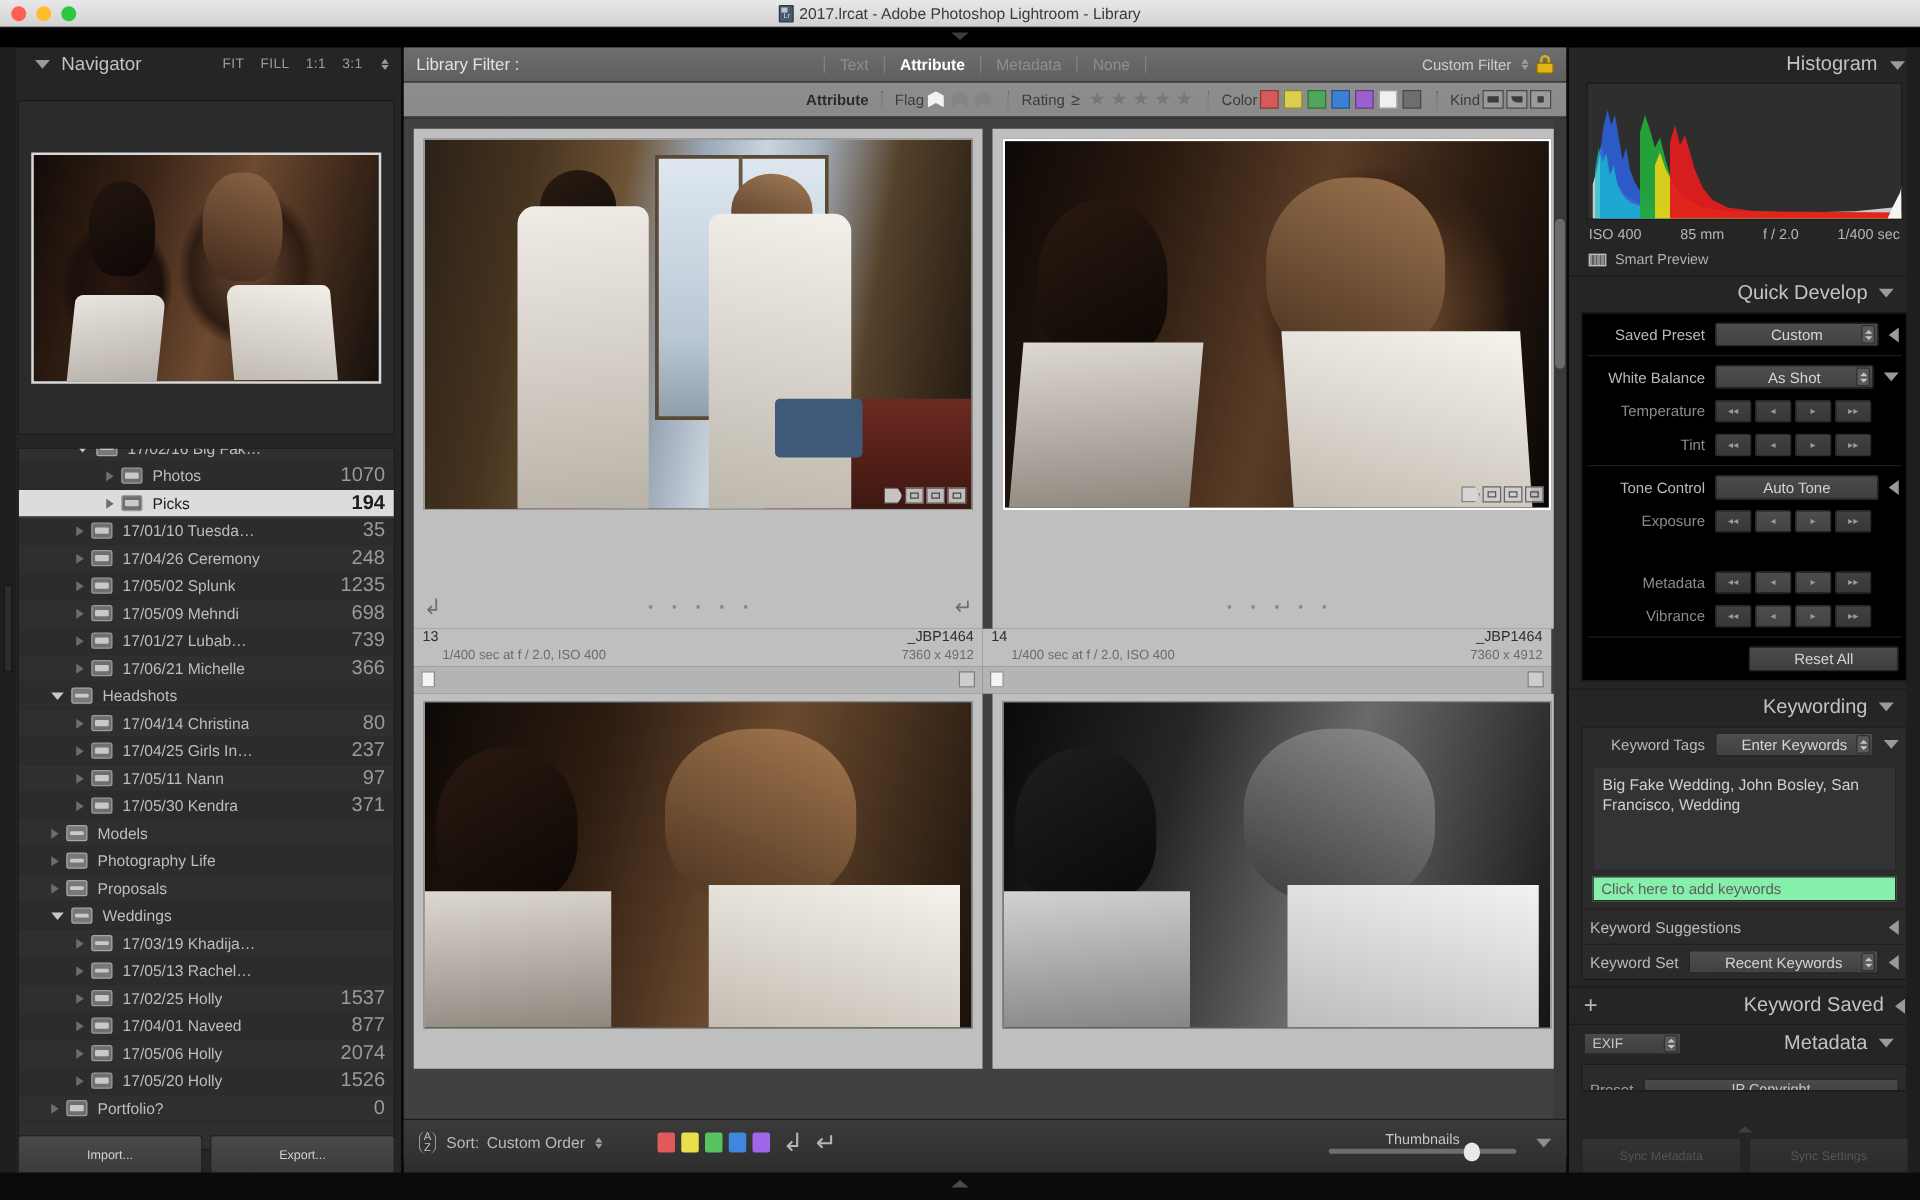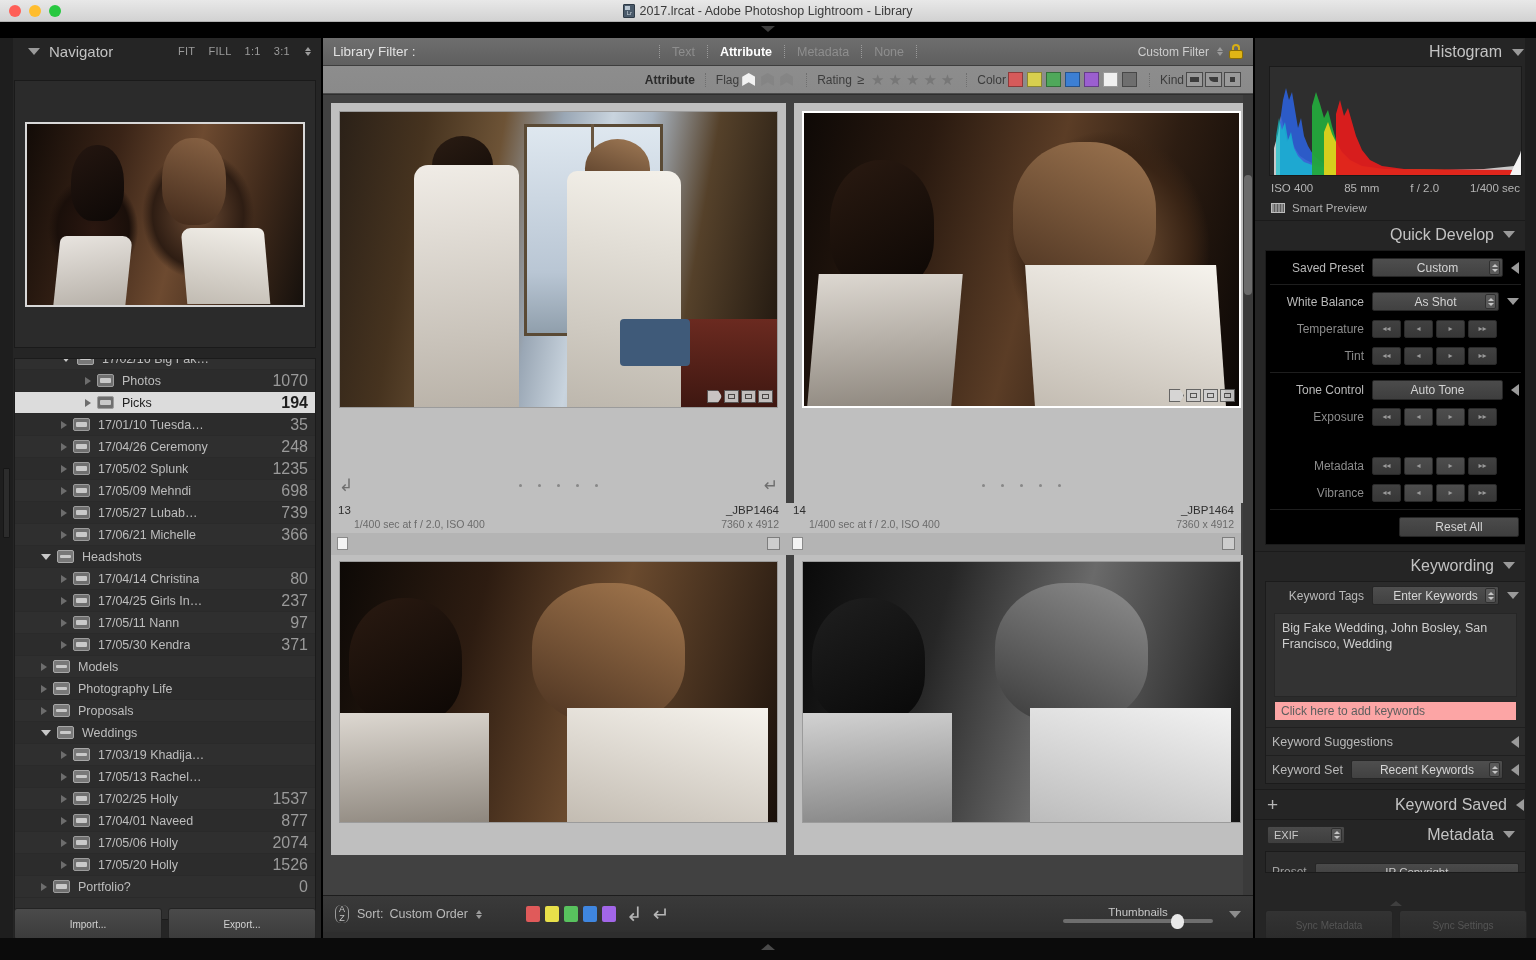--- a/index.html
+++ b/index.html
@@ -458,21 +458,21 @@
     border: 1px solid #262626; border-radius: 2px; color: #d3d3d3; font-size: 12px;
     display: flex; align-items: center; justify-content: center;
   }
 
   .kw-box { margin: 2px 10px 0 10px; background: #2b2b2b; border: 1px solid #1b1b1b; }
   .kw-text {
     margin: 4px 8px; min-height: 84px; background: #333333; border: 1px solid #262626;
     color: #cfcfcf; font-size: 12.5px; padding: 6px 7px; line-height: 16px;
   }
   .kw-add {
-    margin: 0 8px 6px 8px; height: 20px; background: #fca5a5; border: 1px solid #2a2a2a;
+    margin: 0 8px 6px 8px; height: 20px; background: #86efac; border: 1px solid #2a2a2a;
     color: #5e5e5e; font-size: 12px; display: flex; align-items: center; padding: 0 6px;
   }
   .kw-subrow {
     height: 28px; display: flex; align-items: center; padding: 0 6px; gap: 8px;
     border-top: 1px solid #1f1f1f;
   }
   .kw-subrow .t { color: #b9b9b9; font-size: 12.5px; }
   .kwlist-head {
     height: 30px; display: flex; align-items: center; justify-content: space-between;
     padding: 0 12px; color: #c3c3c3; font-size: 16px; border-top: 1px solid #1b1b1b; margin-top: 5px;
@@ -598,21 +598,21 @@
             </div>
             <div class="row" style="padding-left: 46px;">
               <span class="tri dim"></span>
               <span class="fico"></span>
               <span class="nm">17/05/09 Mehndi</span>
               <span class="cnt">698</span>
             </div>
             <div class="row alt" style="padding-left: 46px;">
               <span class="tri dim"></span>
               <span class="fico"></span>
-              <span class="nm">17/05/27 Lubab…</span>
+              <span class="nm">17/01/27 Lubab…</span>
               <span class="cnt">739</span>
             </div>
             <div class="row" style="padding-left: 46px;">
               <span class="tri dim"></span>
               <span class="fico"></span>
               <span class="nm">17/06/21 Michelle</span>
               <span class="cnt">366</span>
             </div>
             <div class="row alt" style="padding-left: 26px;">
               <span class="tri open"></span>

